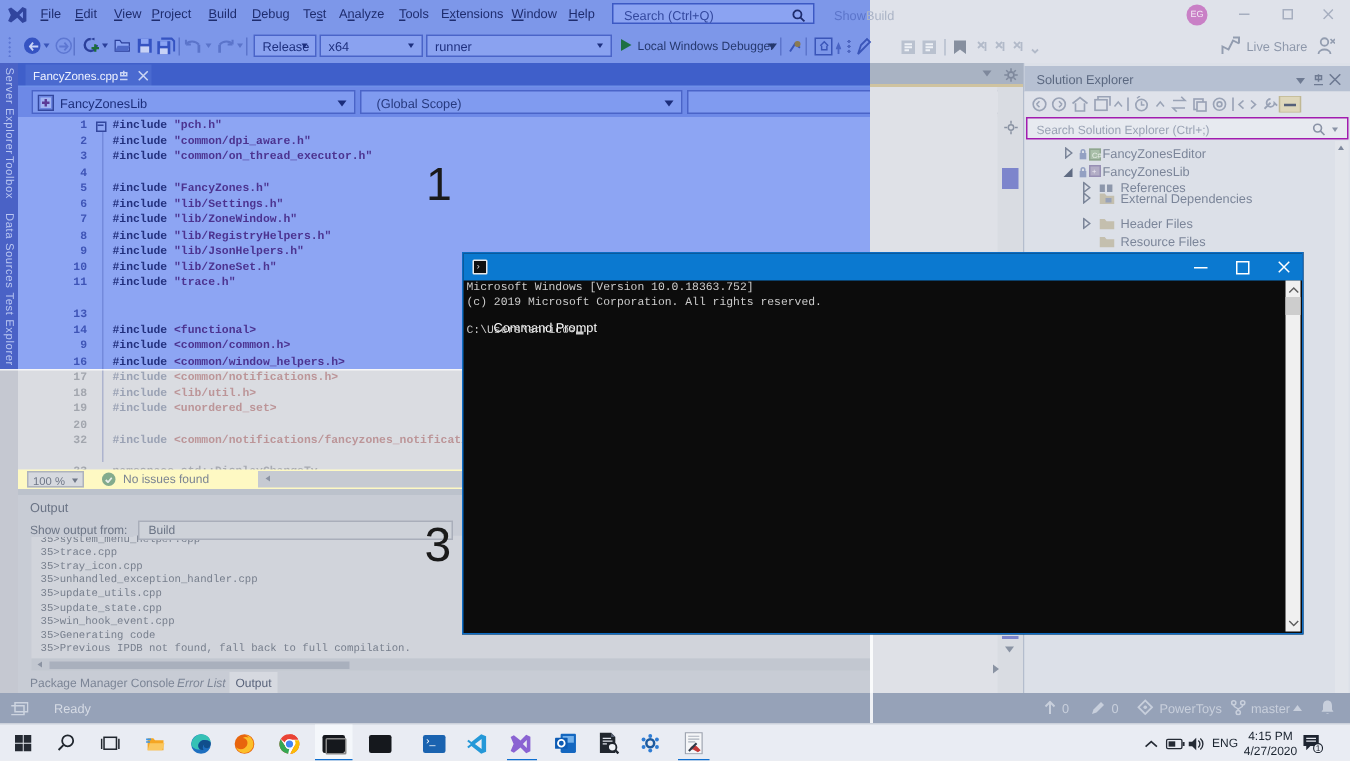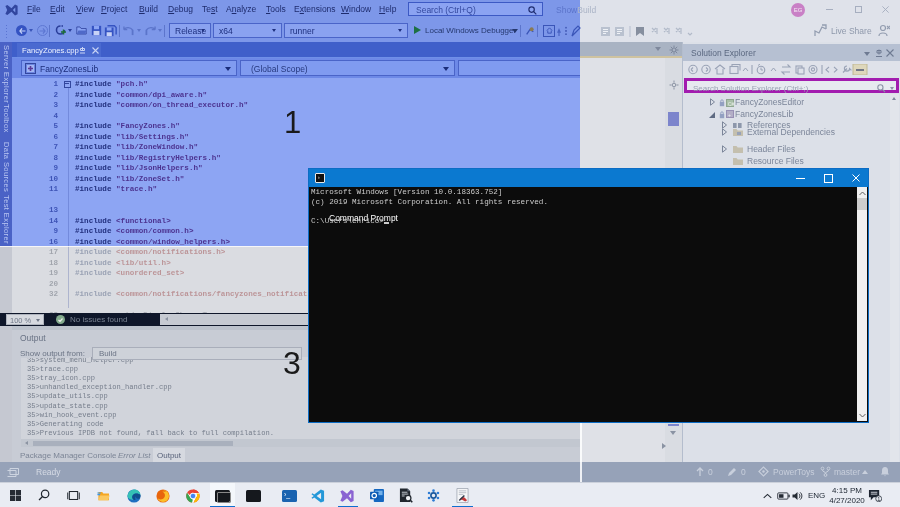--- a/index.html
+++ b/index.html
@@ -31,21 +31,21 @@
     font-family:"Liberation Mono",monospace;font-size:7.6px;white-space:pre;font-weight:bold;}
   .ln{position:absolute;left:0;width:46px;text-align:right;}
   .ct{position:absolute;left:63px;}
   
   #reditor{left:580px;top:58px;width:85px;height:404px;background:#dfe1e7;}
   #rscroll{left:665px;top:58px;width:17px;height:404px;background:#d9dce2;}
   #sesep{left:682px;top:42px;width:1px;height:420px;background:#b4bdcd;}
   
   #sepanel{left:683px;top:42px;width:217px;height:420px;background:#dce0e8;}
   
-  #zoombar{left:0;top:313px;width:568px;height:13px;background:#0f172a;}
+  #zoombar{left:12px;top:313px;width:568px;height:13px;background:#fef9c3;}
   #splitter{left:12px;top:326px;width:568px;height:4px;background:#bcc2cc;}
   #output{left:12px;top:330px;width:568px;height:132px;background:#c8ccd5;}
   
   #statusbar{left:0;top:462px;width:900px;height:20px;background:#96a2b8;}
   
   #zb1{left:0px;top:246px;width:580px;height:1px;background:rgba(255,255,255,.75);}
   #zb2{left:580px;top:246px;width:2px;height:236px;background:rgba(255,255,255,.85);}
   .znum{position:absolute;color:#1a1a1a;font-size:30px;font-weight:400;z-index:3;}
   
   #cmd{left:308px;top:168px;width:559px;height:253px;background:#0c0c0c;
@@ -307,21 +307,21 @@
             <circle cx="126" cy="5.5" r="1.6"></circle>
           <line x1="135" y1="1" x2="135" y2="10"></line>
           <path d="M142 3 l-3 2.7 l3 2.7 M147 3 l3 2.7 l-3 2.7"></path>
           <path d="M156 8.5 l4 -4 m0 -2.5 a2.6 2.6 0 1 0 2.6 2.6 l1.8 1.8" stroke-width="1.2"></path>
         </g>
         <rect x="166" y="0" width="14" height="11" fill="#ded7bb" stroke="#c0b894" stroke-width="1"></rect>
         <path d="M169 6 h8" stroke="#55607a" stroke-width="1.6"></path>
       </svg>
     </div>
 
-    <div class="abs" style="left:1px;top:36px;width:215px;height:15px;background:#e7eaf0;border:3px solid #a21caf;box-sizing:border-box;">
+    <div class="abs" style="left:1px;top:36px;width:215px;height:15px;background:#e7eaf0;border:1px solid #a21caf;box-sizing:border-box;">
       <span style="position:absolute;left:6px;top:2.5px;font-size:8px;color:#9aa3b4;">Search Solution Explorer (Ctrl+;)</span>
       <svg class="abs" style="left:190px;top:3px" width="9" height="9" viewBox="0 0 9 9">
           <circle cx="3.4" cy="3.4" r="2.6" fill="none" stroke="#8a93a6" stroke-width="1.1"></circle>
           <line x1="5.4" y1="5.4" x2="8" y2="8" stroke="#8a93a6" stroke-width="1.1"></line>
         </svg>
       <div class="abs" style="left:203px;top:6px;border-left:2.5px solid transparent;border-right:2.5px solid transparent;border-top:3.5px solid #8a93a6;"></div>
     </div>
 
     <div class="abs setree" style="top:54px;">
       <svg class="abs" style="left:26px;top:2px" width="7" height="8" viewBox="0 0 7 8">

